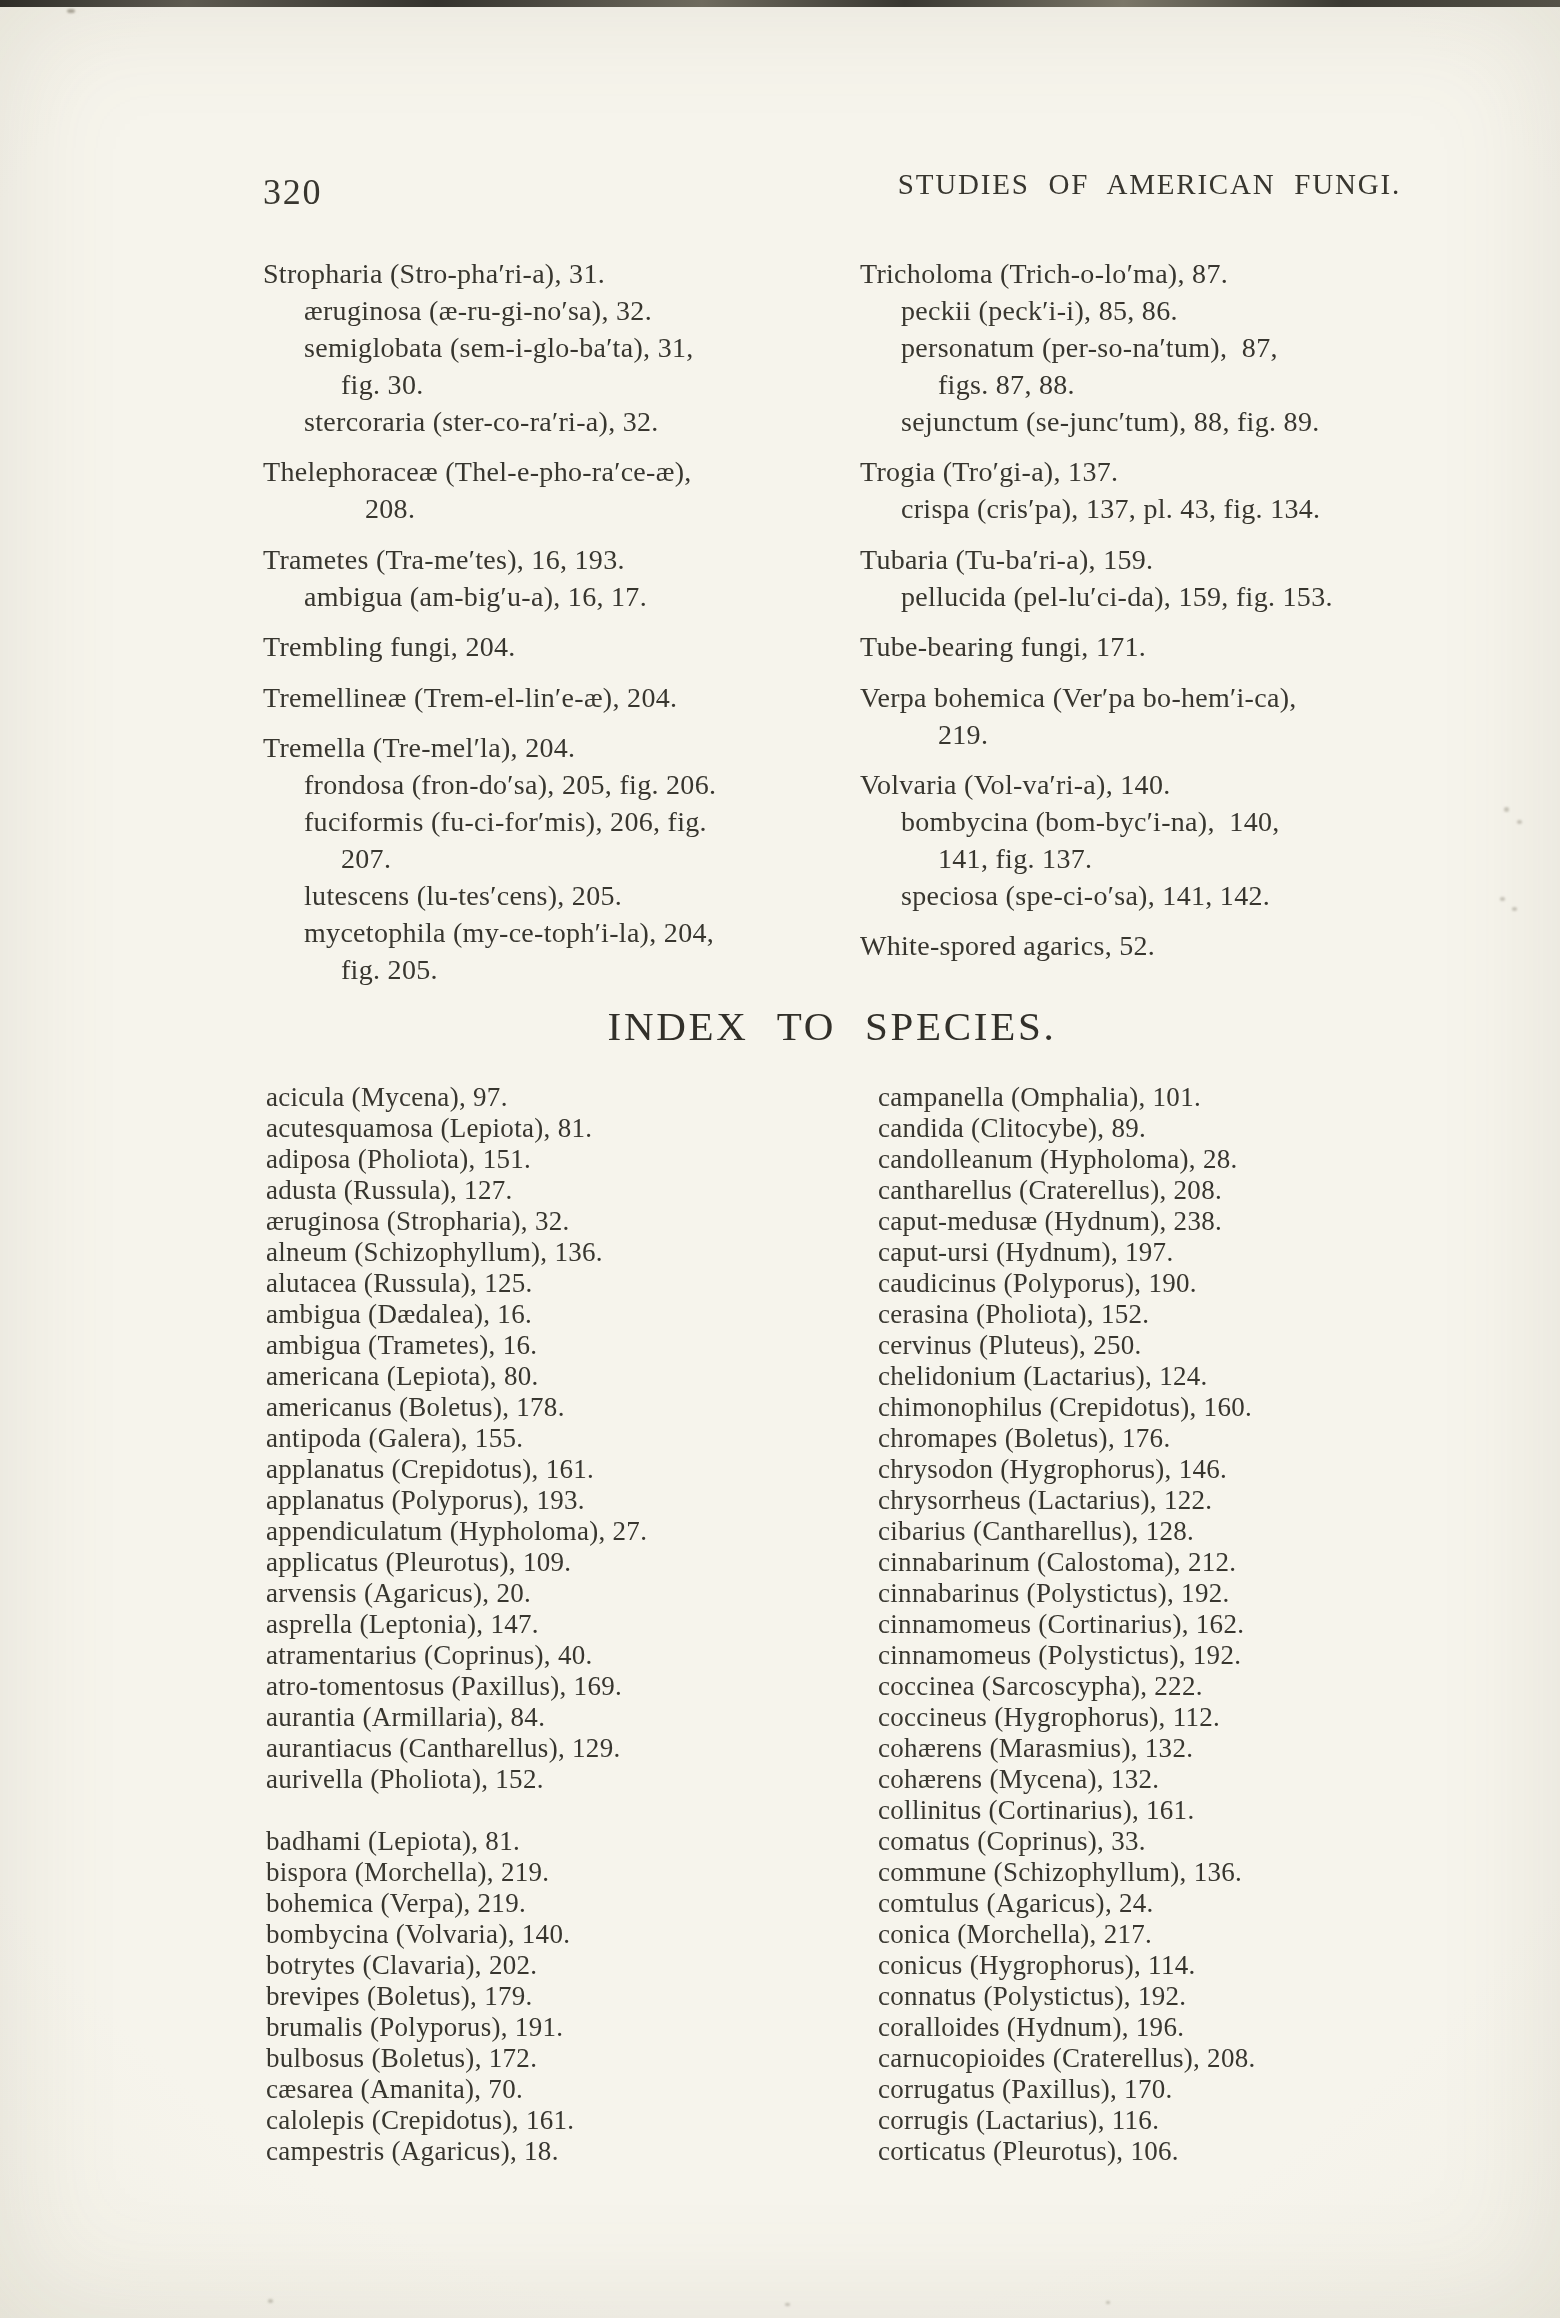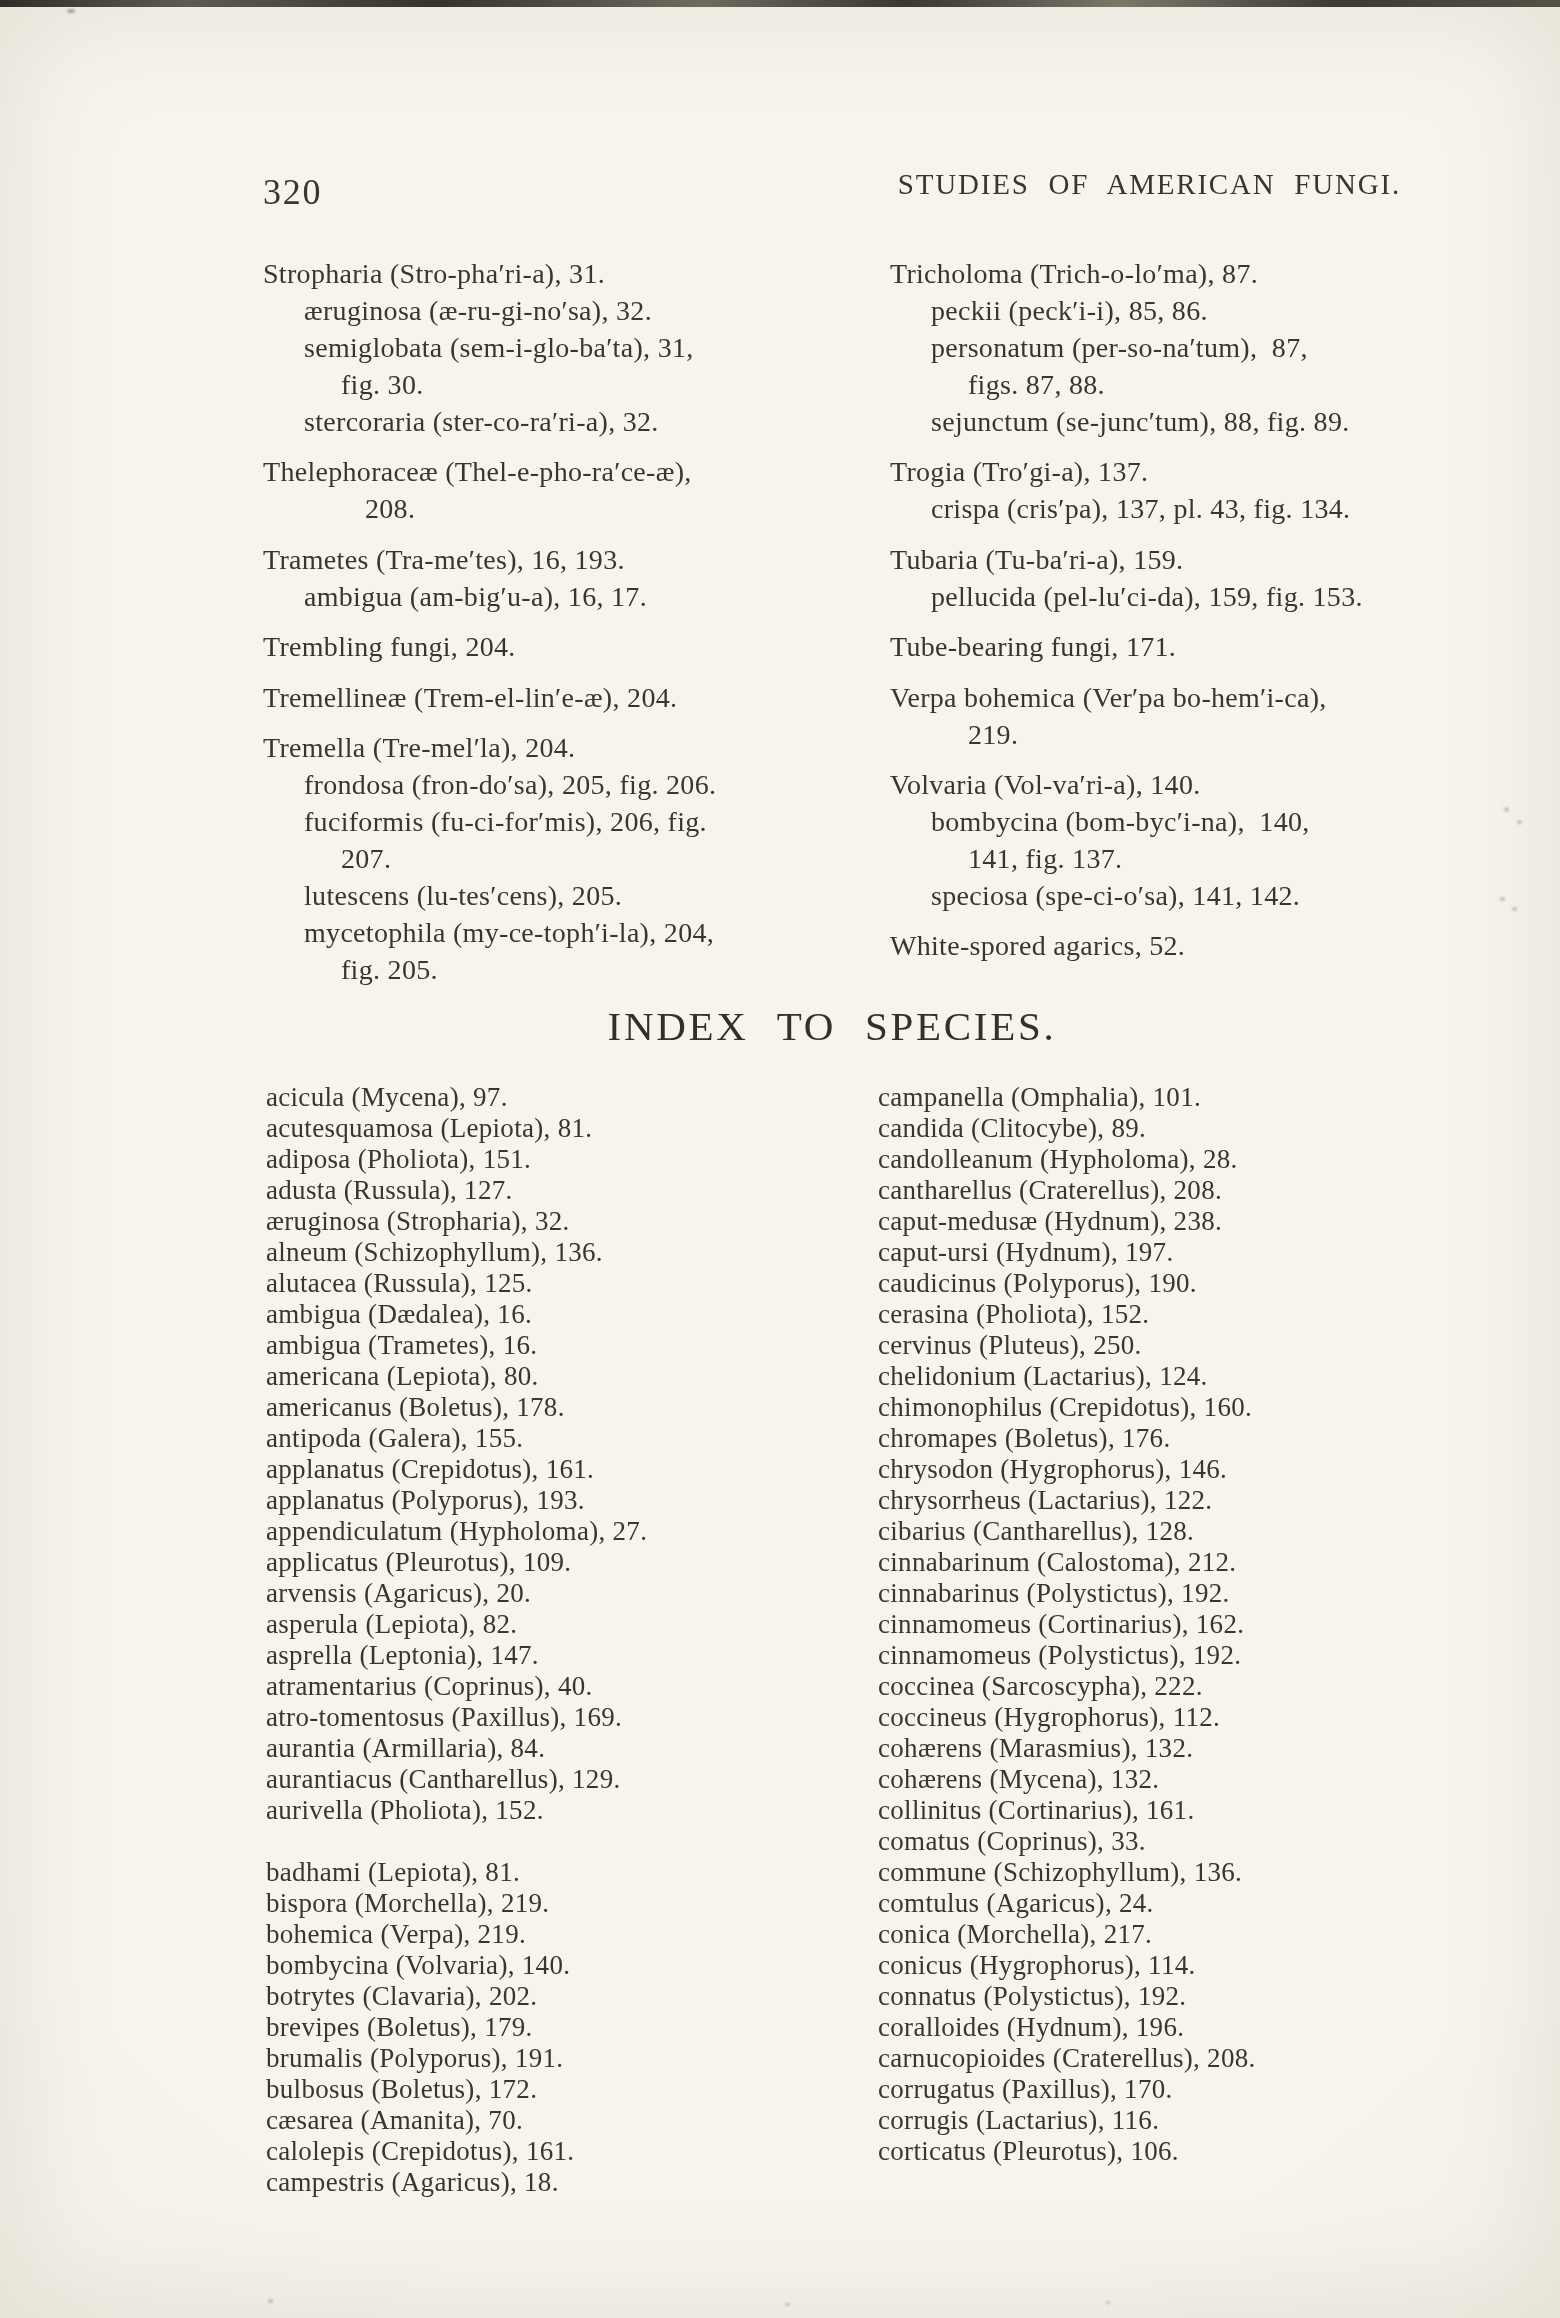--- a/index.html
+++ b/index.html
@@ -26,21 +26,21 @@
   .pagenum  { position:absolute; left:0; top:2.7px; font-size:36px; letter-spacing:1.8px; }
   .runhead  { position:absolute; left:0; right:0; top:0; text-align:right;
               font-size:29px; letter-spacing:1.8px; word-spacing:9.8px; }
   .index { position:absolute; display:flex; }
   .index .col { flex:none; }
   .line { white-space:pre; }
   .ind1 { padding-left:41px; }
   .ind2 { padding-left:78px; }
   .ind3 { padding-left:102px; }
 
-  .genus-index { top:255px; left:263px; width:1142px; gap:81px; }
+  .genus-index { top:255px; left:263px; width:1142px; gap:51px; }
   .genus-index .col { width:546px; }
   .genus-index .line { font-size:28px; line-height:37px; letter-spacing:0.3px; }
   .genus-index .group { margin-bottom:13.4px; }
 
   .species-heading {
     position:absolute; top:1002px; left:263px; width:1138px;
     text-align:center; font-size:41px; font-weight:400;
     letter-spacing:2.7px; word-spacing:16px; color:#32302a;
   }
 
@@ -148,21 +148,20 @@
           <div class="line ind0">ambigua (Dædalea), 16.</div>
           <div class="line ind0">ambigua (Trametes), 16.</div>
           <div class="line ind0">americana (Lepiota), 80.</div>
           <div class="line ind0">americanus (Boletus), 178.</div>
           <div class="line ind0">antipoda (Galera), 155.</div>
           <div class="line ind0">applanatus (Crepidotus), 161.</div>
           <div class="line ind0">applanatus (Polyporus), 193.</div>
           <div class="line ind0">appendiculatum (Hypholoma), 27.</div>
           <div class="line ind0">applicatus (Pleurotus), 109.</div>
           <div class="line ind0">arvensis (Agaricus), 20.</div>
-          <div class="line ind0">asperula (Lepiota), 82.</div>
           <div class="line ind0">asprella (Leptonia), 147.</div>
           <div class="line ind0">atramentarius (Coprinus), 40.</div>
           <div class="line ind0">atro-tomentosus (Paxillus), 169.</div>
           <div class="line ind0">aurantia (Armillaria), 84.</div>
           <div class="line ind0">aurantiacus (Cantharellus), 129.</div>
           <div class="line ind0">aurivella (Pholiota), 152.</div>
         </div>
         <div class="group">
           <div class="line ind0">badhami (Lepiota), 81.</div>
           <div class="line ind0">bispora (Morchella), 219.</div>

